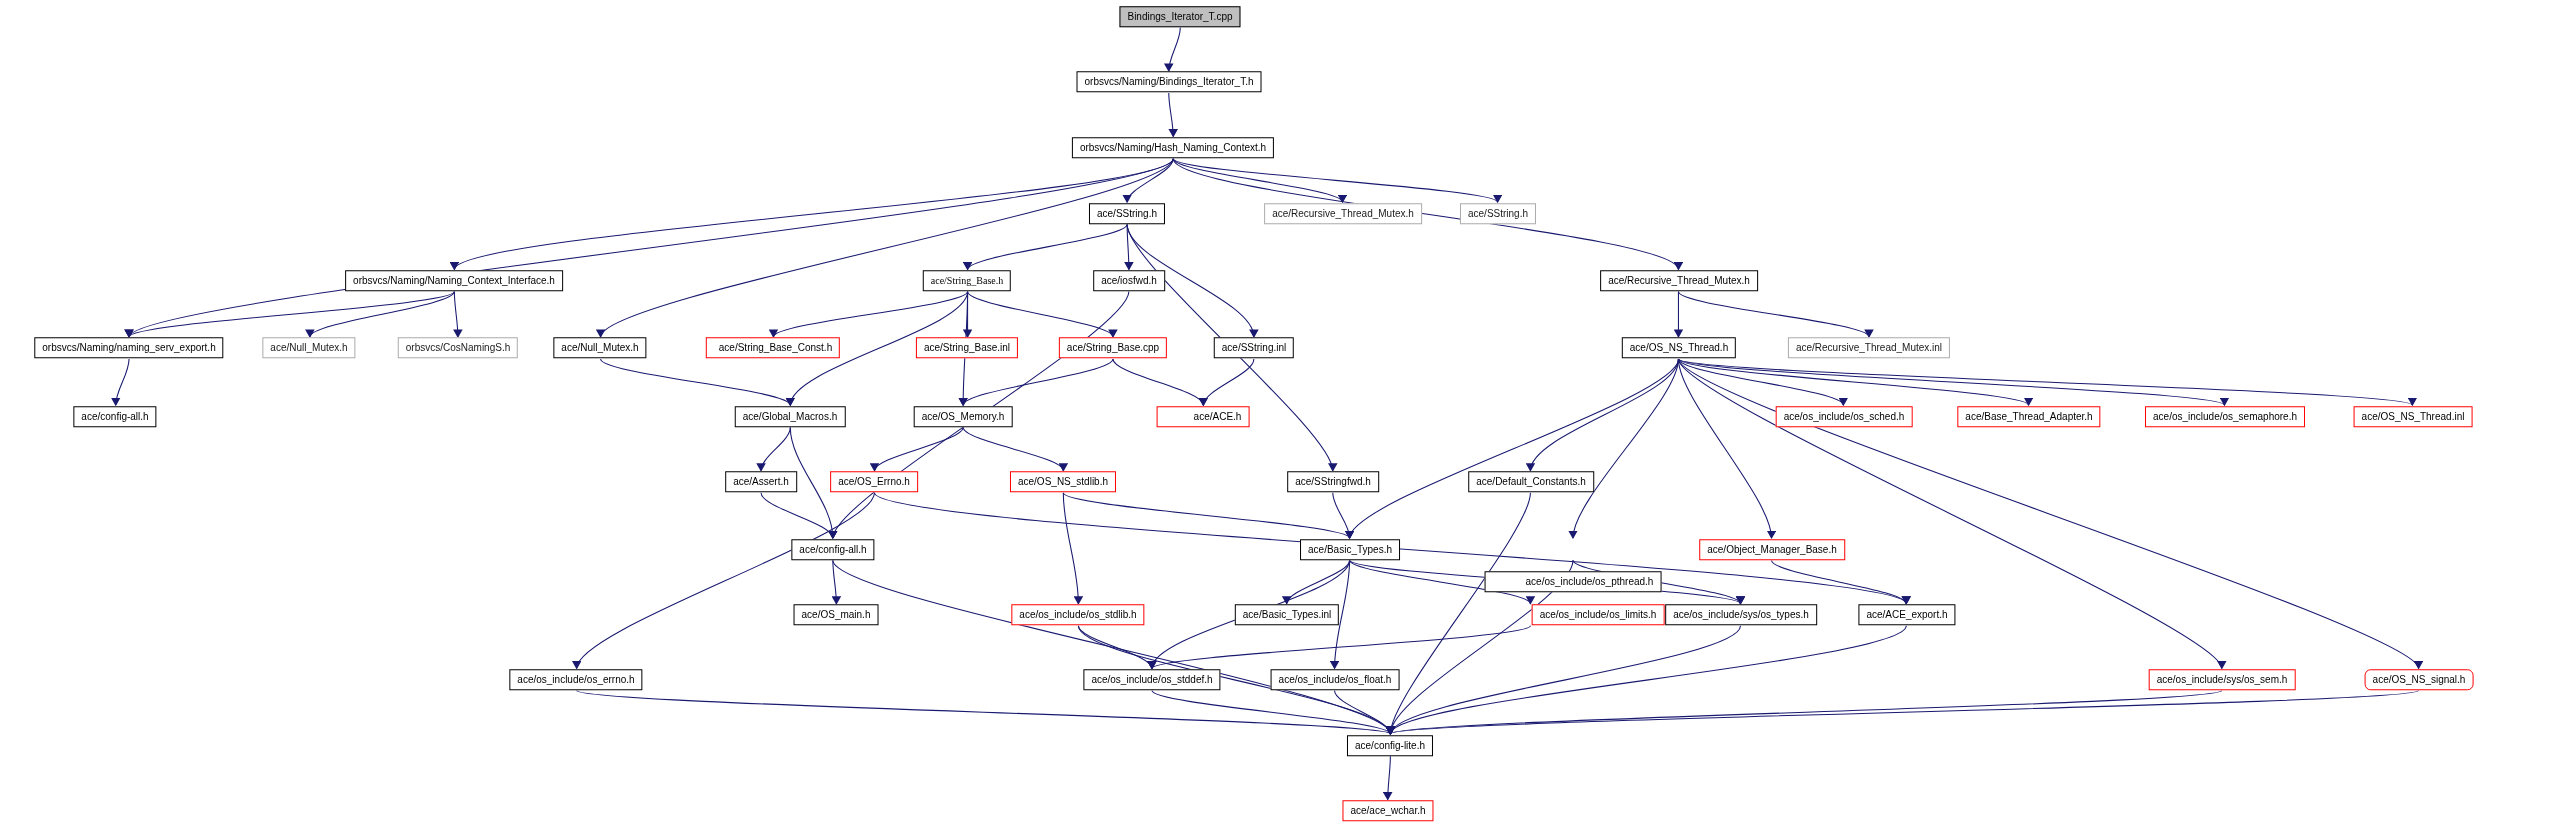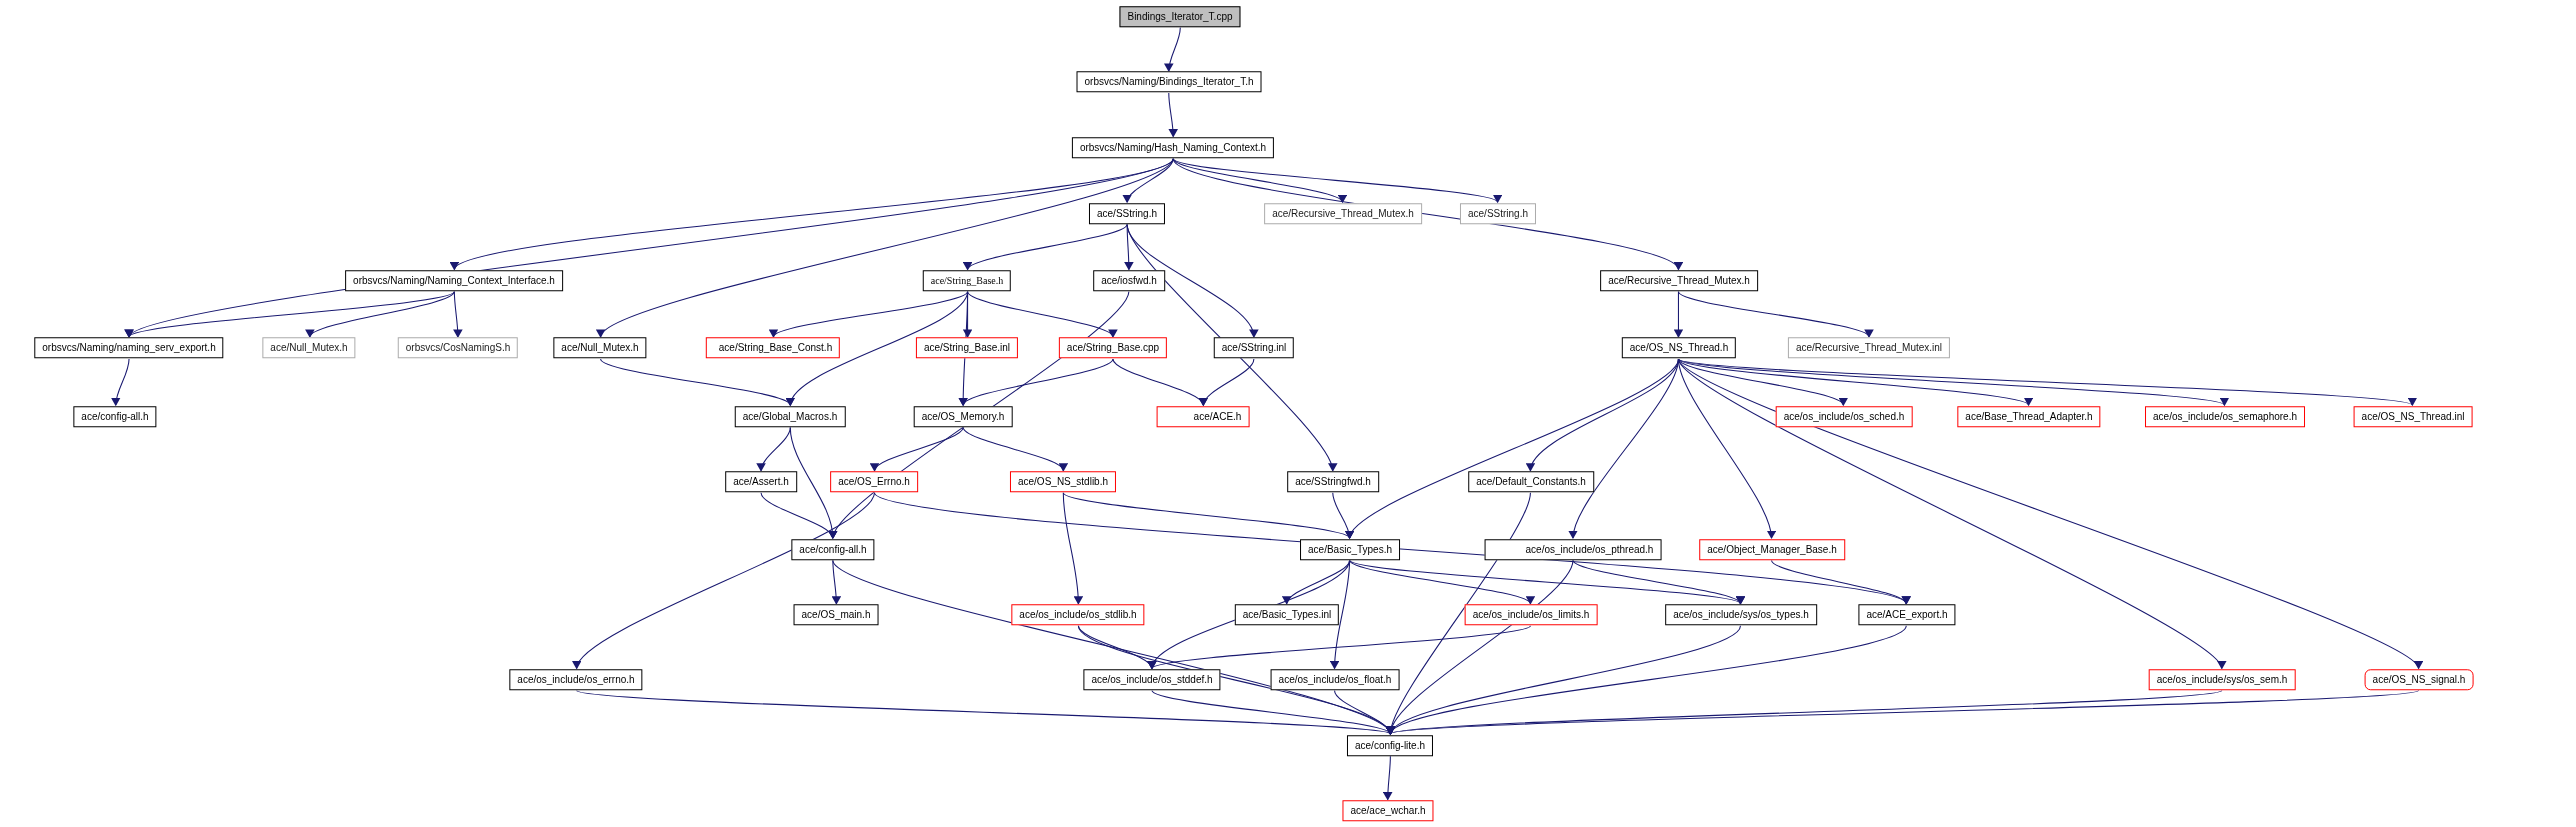--- a/index.html
+++ b/index.html
@@ -154,26 +154,26 @@
       <div class="node red" id="n26" style="left: 2029px; top: 417px;">ace/Base_Thread_Adapter.h</div>
       <div class="node red" id="n27" style="left: 2225px; top: 417px;">ace/os_include/os_semaphore.h</div>
       <div class="node red" id="n28" style="left: 2413px; top: 417px;">ace/OS_NS_Thread.inl</div>
       <div class="node normal" id="n29" style="left: 761px; top: 482px;">ace/Assert.h</div>
       <div class="node red" id="n30" style="left: 874px; top: 482px;">ace/OS_Errno.h</div>
       <div class="node red" id="n31" style="left: 1063px; top: 482px;">ace/OS_NS_stdlib.h</div>
       <div class="node normal" id="n32" style="left: 1333px; top: 482px;">ace/SStringfwd.h</div>
       <div class="node normal" id="n33" style="left: 1531px; top: 482px;">ace/Default_Constants.h</div>
       <div class="node normal" id="n34" style="left: 833px; top: 550px;">ace/config-all.h</div>
       <div class="node normal" id="n35" style="left: 1350px; top: 550px;">ace/Basic_Types.h</div>
-      <div class="node normal" id="n36" style="left: 1573px; top: 550px; padding-left: 40px;">ace/os_include/os_pthread.h</div>
+      <div class="node normal" id="n36" style="left: 1573px; top: 582px; padding-left: 40px;">ace/os_include/os_pthread.h</div>
       <div class="node red" id="n37" style="left: 1772px; top: 550px;">ace/Object_Manager_Base.h</div>
       <div class="node normal" id="n38" style="left: 836px; top: 615px;">ace/OS_main.h</div>
       <div class="node red" id="n39" style="left: 1078px; top: 615px;">ace/os_include/os_stdlib.h</div>
       <div class="node normal" id="n40" style="left: 1287px; top: 615px;">ace/Basic_Types.inl</div>
-      <div class="node red" id="n41" style="left: 1531px; top: 615px;">ace/os_include/os_limits.h</div>
+      <div class="node red" id="n41" style="left: 1598px; top: 615px;">ace/os_include/os_limits.h</div>
       <div class="node normal" id="n42" style="left: 1741px; top: 615px;">ace/os_include/sys/os_types.h</div>
       <div class="node normal" id="n43" style="left: 1907px; top: 615px;">ace/ACE_export.h</div>
       <div class="node normal" id="n44" style="left: 576px; top: 680px;">ace/os_include/os_errno.h</div>
       <div class="node normal" id="n45" style="left: 1152px; top: 680px;">ace/os_include/os_stddef.h</div>
       <div class="node normal" id="n46" style="left: 1335px; top: 680px;">ace/os_include/os_float.h</div>
       <div class="node red" id="n47" style="left: 2222px; top: 680px;">ace/os_include/sys/os_sem.h</div>
       <div class="node red" id="n48" style="left: 2419px; top: 680px; border-radius: 6px;">ace/OS_NS_signal.h</div>
       <div class="node normal" id="n49" style="left: 1390px; top: 746px;">ace/config-lite.h</div>
       <div class="node red" id="n50" style="left: 1388px; top: 811px;">ace/ace_wchar.h</div>
     </div>

